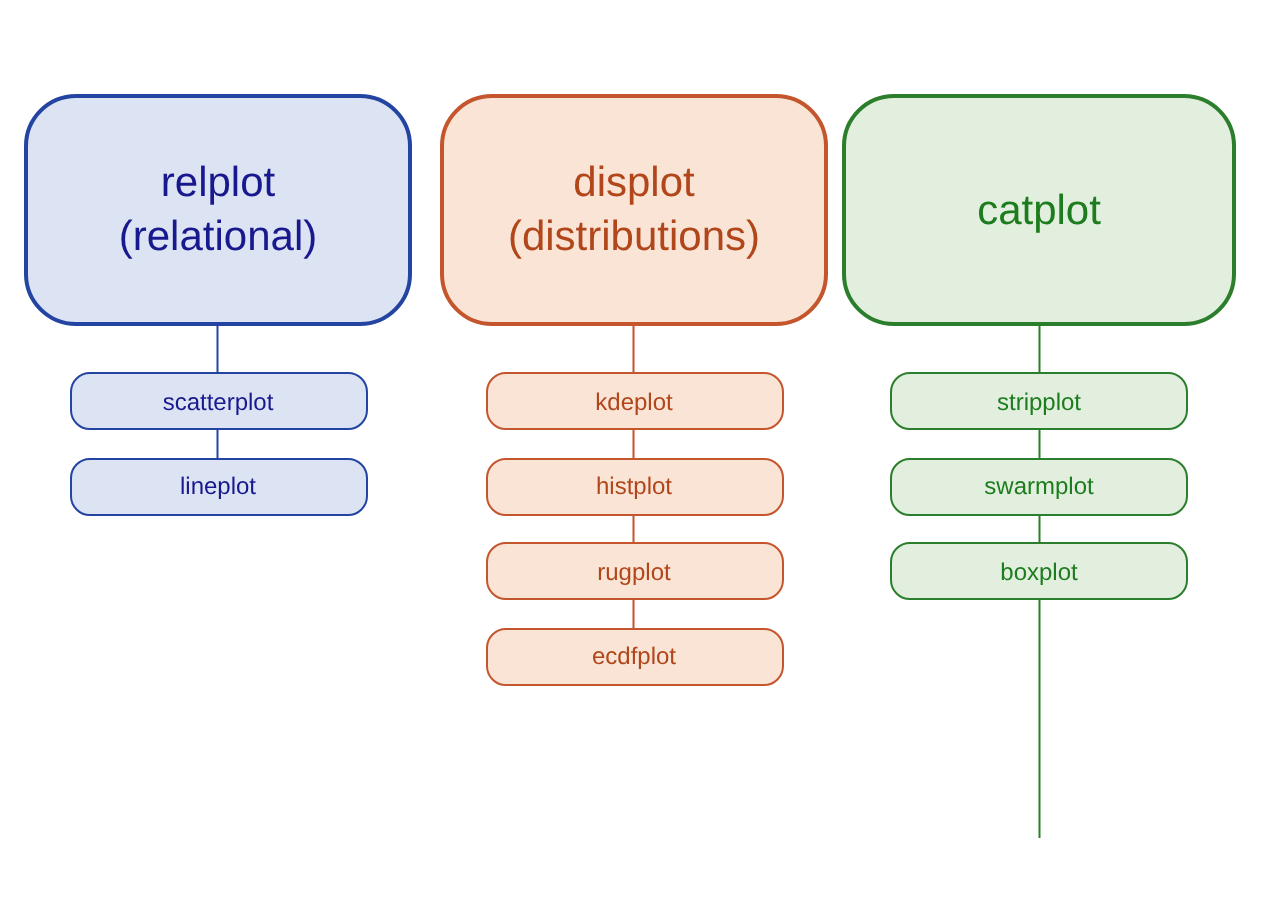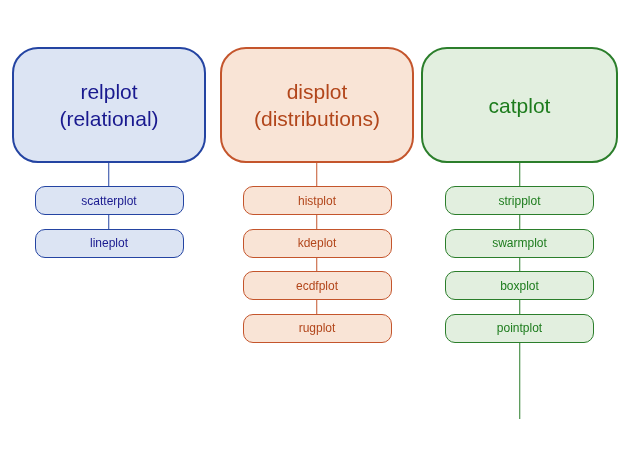--- a/index.html
+++ b/index.html
@@ -77,48 +77,45 @@
   </div>
 
   <div class="column" data-col="1" style="--border: #c4552c; --fill: #f9e4d6; --text: #b2461b;">
     <div class="parent-box">
       <span>displot</span>
       <span>(distributions)</span>
     </div>
     <div class="connector" style="height: 168.5px;"></div>
     <div class="children">
         <div class="child-box">
+          <span>kdeplot</span>
+        </div>
+        <div class="child-box">
           <span>histplot</span>
         </div>
         <div class="child-box">
-          <span>kdeplot</span>
+          <span>rugplot</span>
         </div>
         <div class="child-box">
           <span>ecdfplot</span>
-        </div>
-        <div class="child-box">
-          <span>rugplot</span>
         </div>
       </div>
   </div>
 
   <div class="column" data-col="2" style="--border: #2b7e2b; --fill: #e2efdf; --text: #1d7c1d;">
     <div class="parent-box">
       <span>catplot</span>
     </div>
     <div class="connector" style="height: 255.5px;"></div>
     <div class="children">
         <div class="child-box">
           <span>stripplot</span>
         </div>
         <div class="child-box">
           <span>swarmplot</span>
         </div>
         <div class="child-box">
           <span>boxplot</span>
         </div>
-        <div class="child-box">
-          <span>pointplot</span>
-        </div>
       </div>
   </div>
 
 </div>
 
 </body></html>

